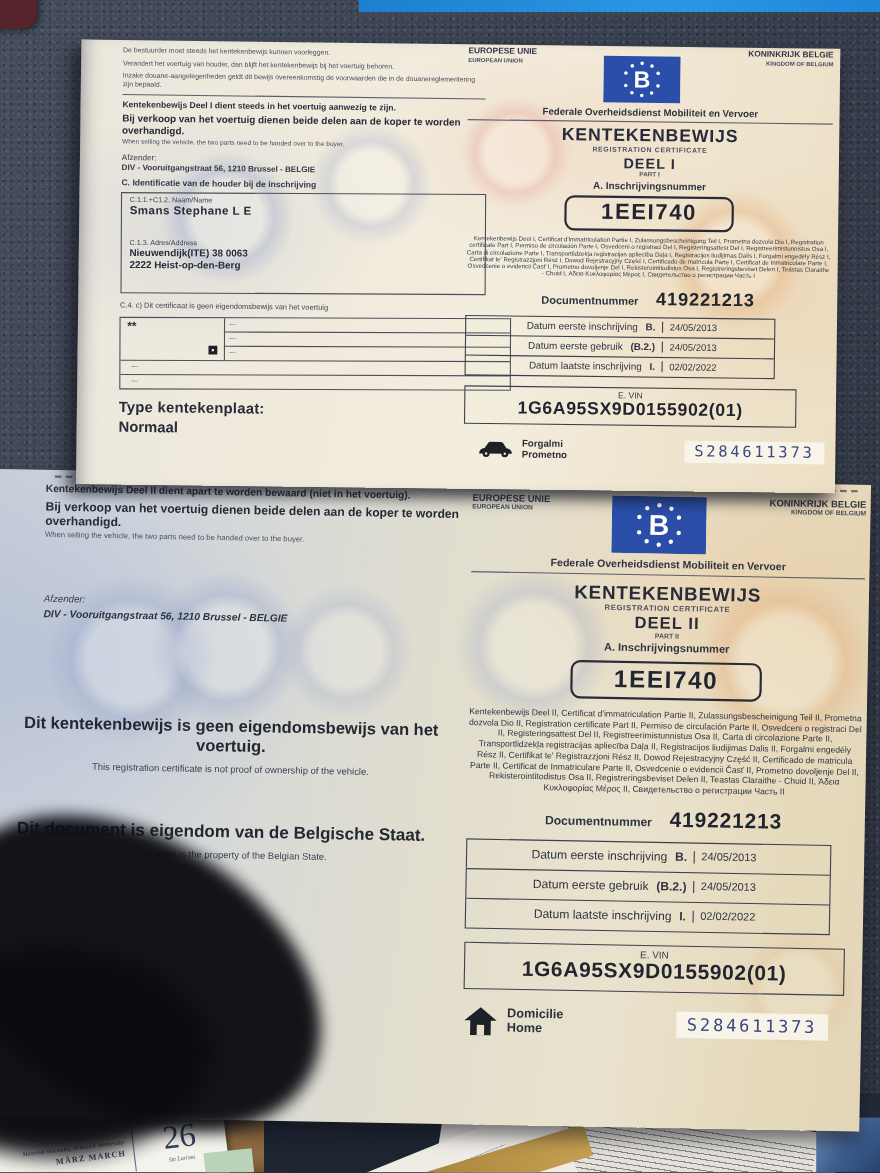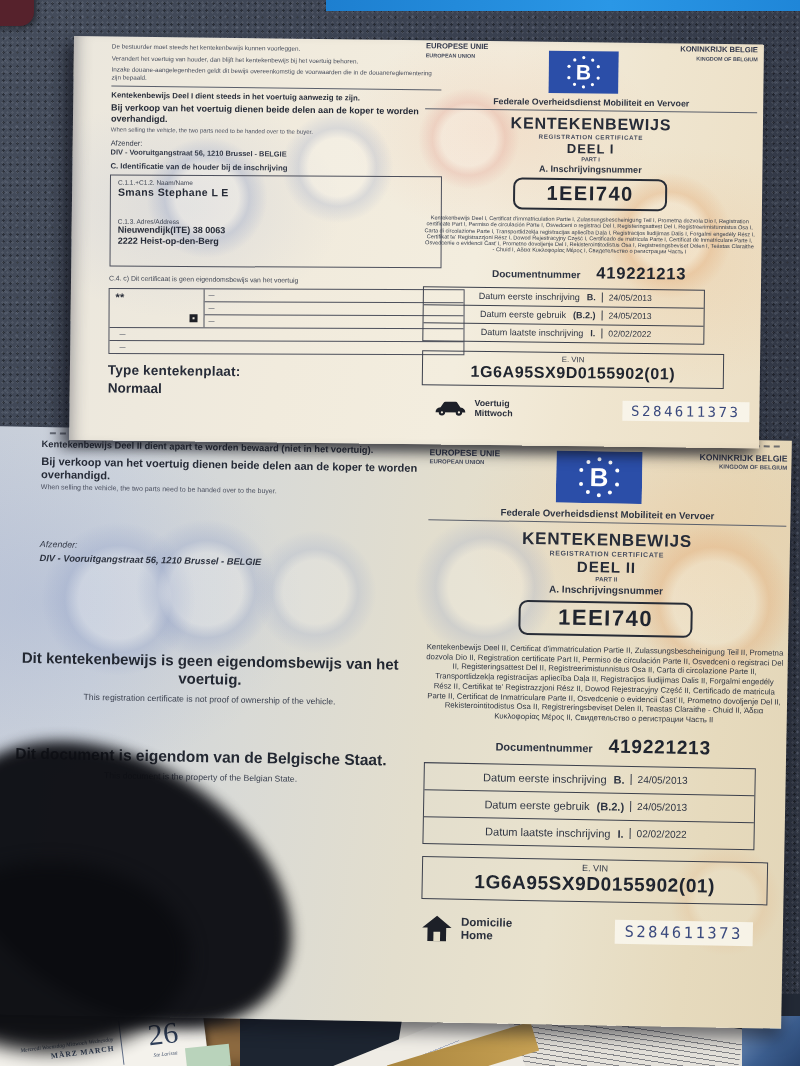--- a/index.html
+++ b/index.html
@@ -427,22 +427,22 @@
       </div>
       <div class="veh-row">
         <svg width="34" height="17" viewBox="0 0 48 24">
           <path d="M3 18 q0-6 7-7 l4-6 q1-2 3-2 h14 q2 0 3 2 l4 6 q7 1 7 7 z" fill="#1d2028"></path>
           <circle cx="12" cy="18" r="4.5" fill="#1d2028"></circle>
             <circle cx="36" cy="18" r="4.5" fill="#1d2028"></circle>
           <circle cx="12" cy="18" r="1.6" fill="#efe9da"></circle>
             <circle cx="36" cy="18" r="1.6" fill="#efe9da"></circle>
         </svg>
         <div class="veh-lbls">
-          <div>Voertuig</div>
-          <div>Mittwoch</div>
+          <div>Forgalmi</div>
+          <div>Prometno</div>
         </div>
         <span class="serial">S284611373</span>
       </div>
     </div>
   </div>
 
   <div class="thumb-shadow"></div>
   <div class="thumb-shadow2"></div>
 
 </div>

